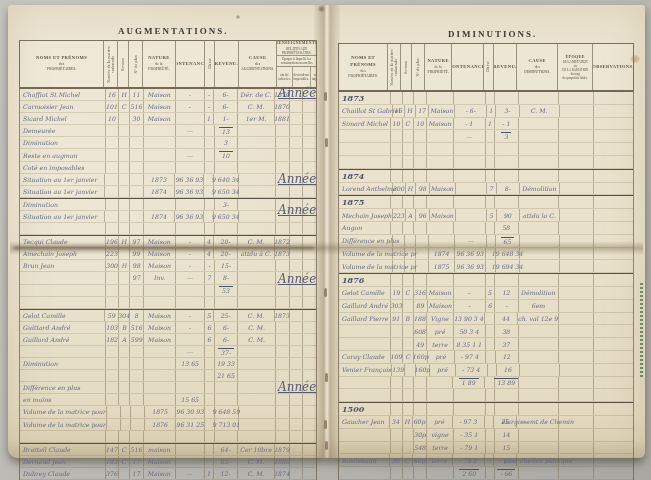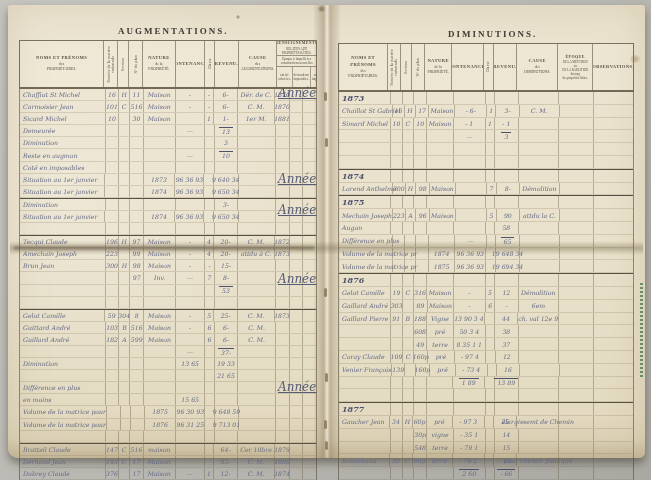--- a/index.html
+++ b/index.html
@@ -2233,21 +2233,21 @@
           </div>
           <div class="tcell c9">
             <span></span>
           </div>
           <div class="tcell c10">
             <span></span>
           </div>
         </div>
         <div class="trow section rule">
           <div class="tcell c0 yr">
-            <span>1877</span>
+            <span>1500</span>
           </div>
           <div class="tcell c1">
             <span></span>
           </div>
           <div class="tcell c2">
             <span></span>
           </div>
           <div class="tcell c3">
             <span></span>
           </div>

